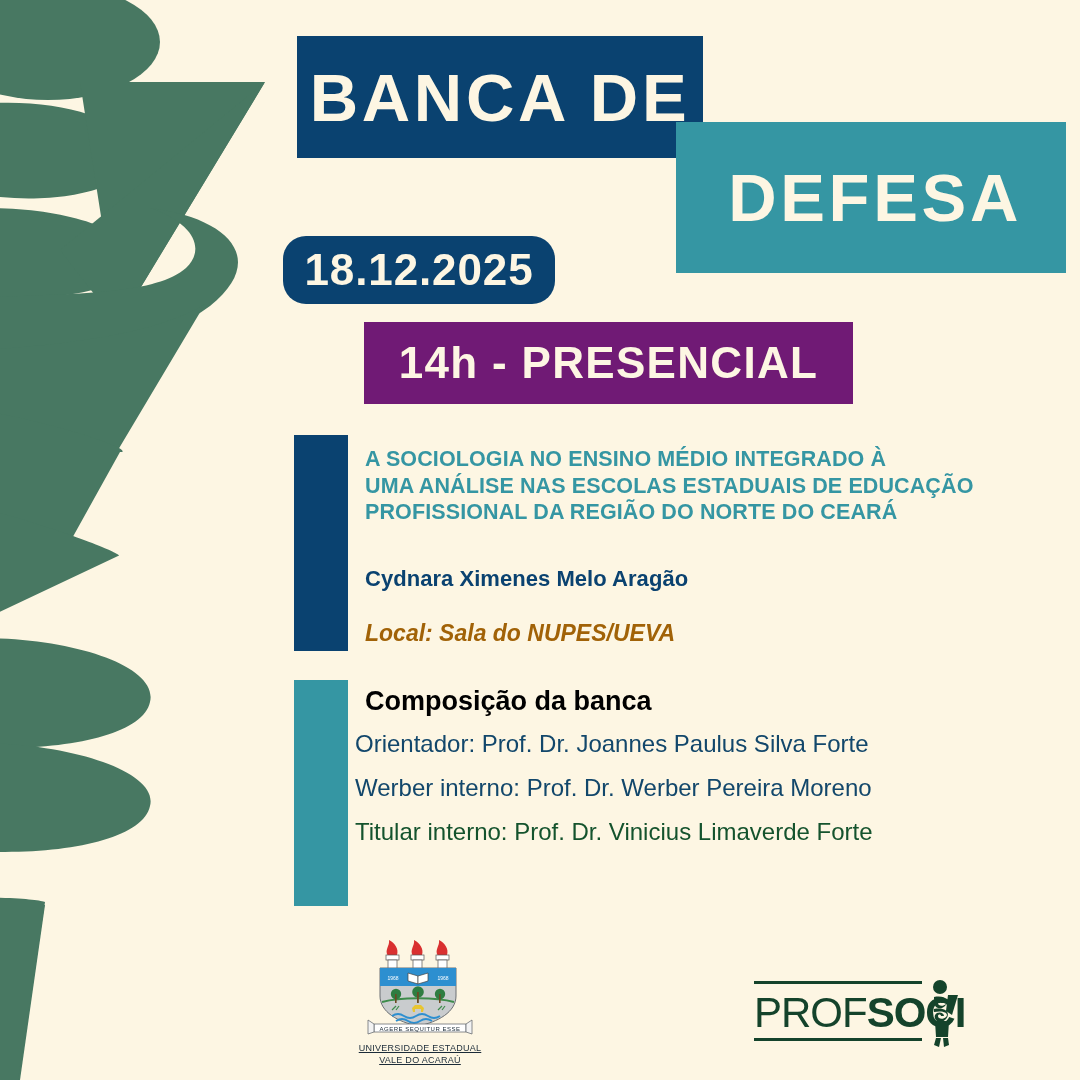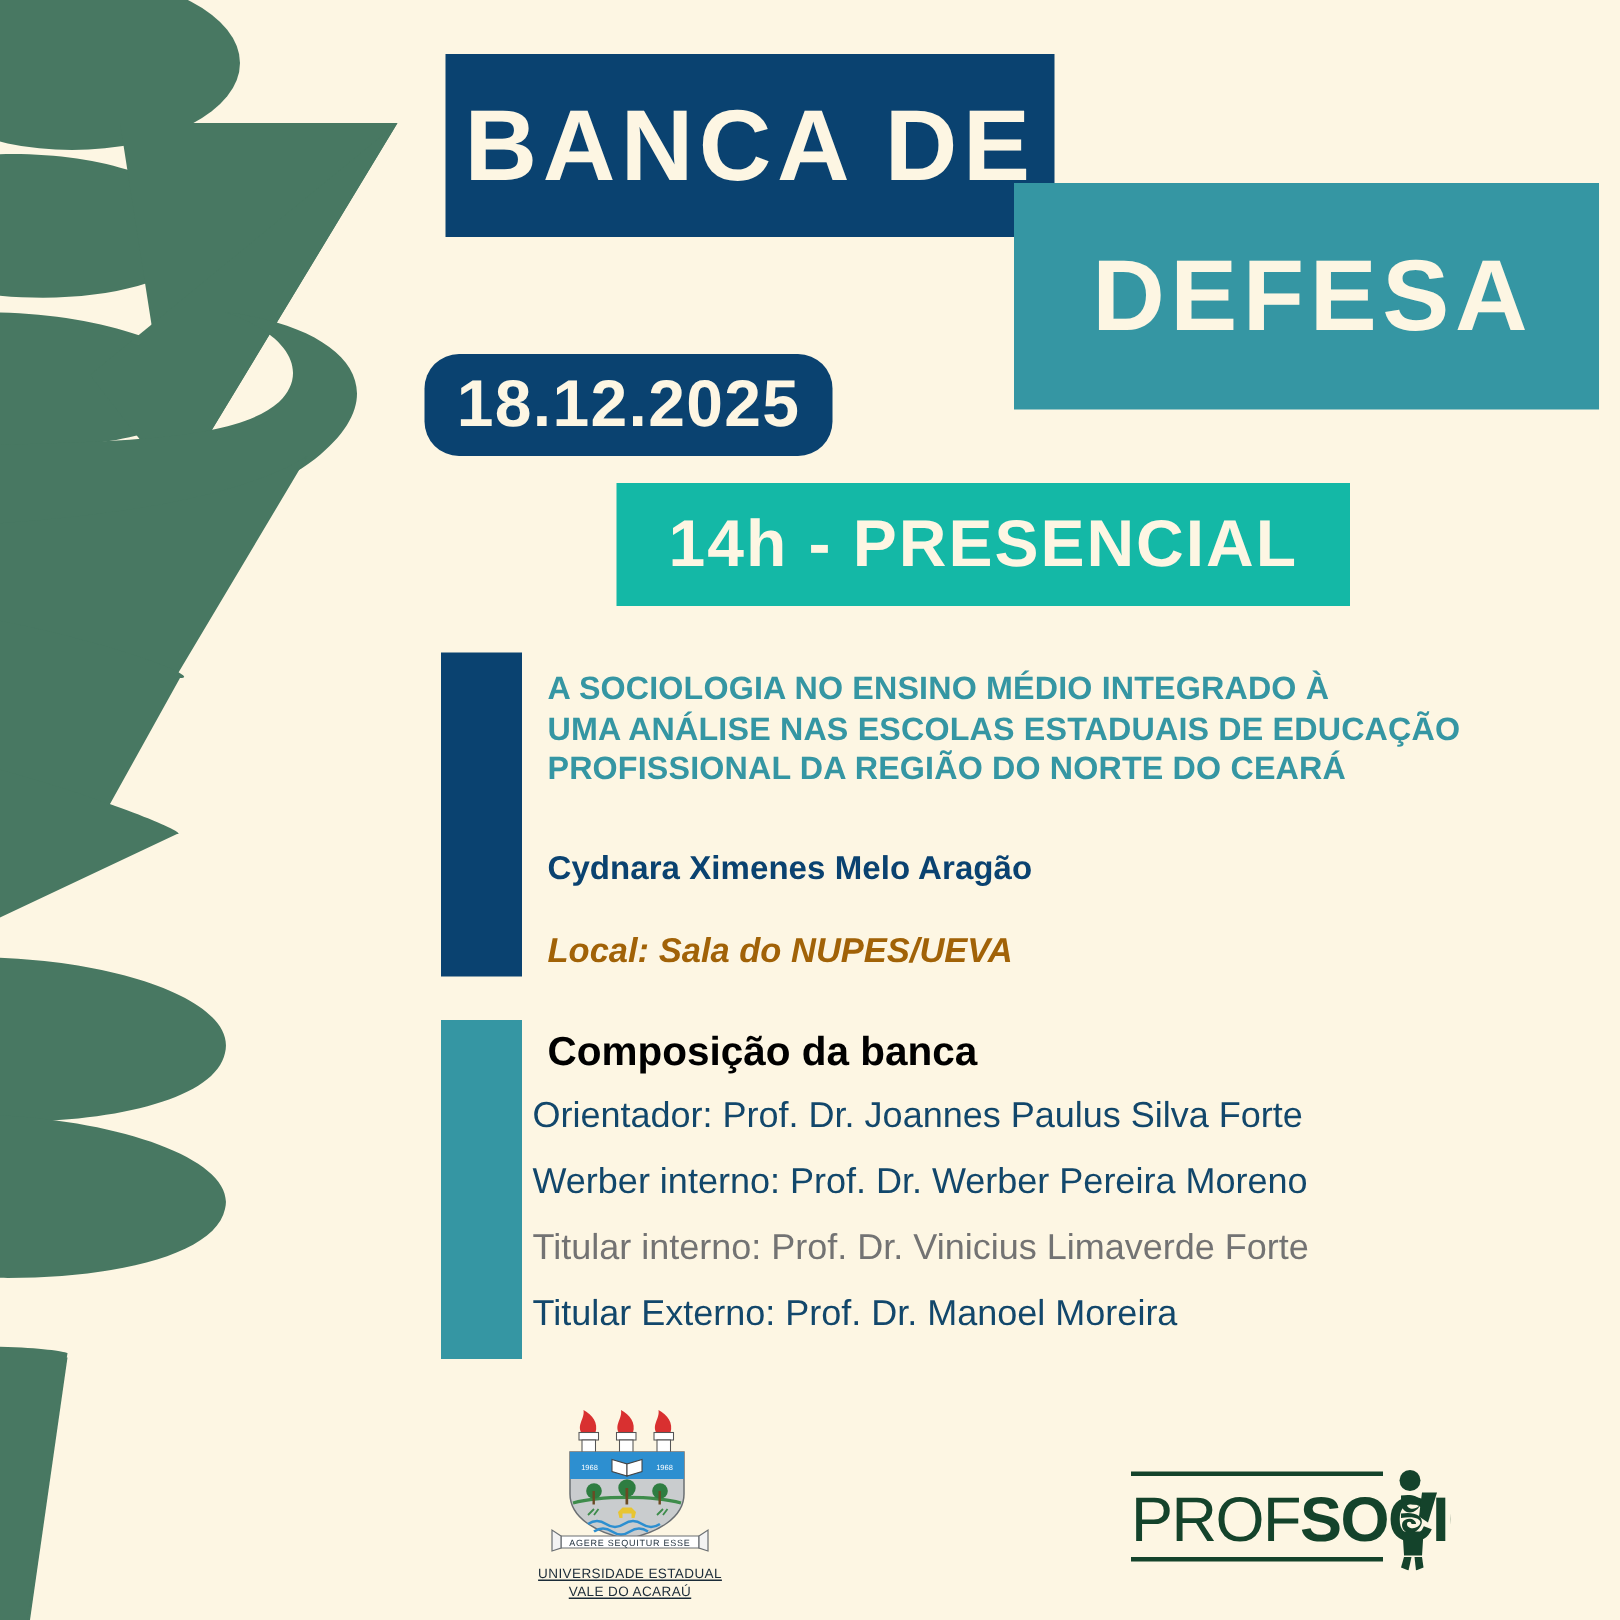--- a/index.html
+++ b/index.html
@@ -229,21 +229,21 @@
   </div>
 
   <div class="block teal" id="defesa-block" style="background: rgb(53, 150, 163);">
     <span class="stencil" id="defesa-text" style="color: rgb(253, 246, 227);">DEFESA</span>
   </div>
 
   <div class="block navy" id="data-block" style="background: rgb(10, 66, 112);">
     <span class="stencil" id="data-text" style="color: rgb(253, 246, 227);">18.12.2025</span>
   </div>
 
-  <div class="block teal" id="hora-block" style="background: #14b8a6; margin-left: 47px;">
+  <div class="block teal" id="hora-block" style="background: #701a75;">
     <span class="stencil" id="hora-text" style="color: rgb(253, 246, 227);">14h - PRESENCIAL</span>
   </div>
 
   <div class="accent-bar" id="bar-titulo" style="background: rgb(10, 66, 112);"></div>
   <div class="accent-bar" id="bar-banca" style="background: rgb(53, 150, 163);"></div>
 
   <div class="text-col" id="titulo-group">
     <h1 class="work-title">
       <span style="color: rgb(53, 150, 163);">A SOCIOLOGIA NO ENSINO MÉDIO INTEGRADO À</span>
       <span style="color: rgb(53, 150, 163);">UMA ANÁLISE NAS ESCOLAS ESTADUAIS DE EDUCAÇÃO</span>
@@ -252,22 +252,21 @@
   </div>
 
   <div id="autor" style="color: rgb(10, 66, 112);">Cydnara Ximenes Melo Aragão</div>
   <div id="local" style="color: #a16207; font-style: italic;">Local: Sala do NUPES/UEVA</div>
 
   <div id="banca-heading" style="color: #000000;">Composição da banca</div>
 
   <ul id="banca-list">
     <li style="color: rgb(18, 71, 107);">Orientador: Prof. Dr.  Joannes Paulus Silva Forte</li>
     <li style="color: rgb(18, 71, 107);">Werber interno: Prof. Dr. Werber Pereira Moreno</li>
-    <li style="color: #737373;">Titular interno: Prof. Dr. Vinicius Limaverde Forte</li>
-    <li style="color: rgb(18, 71, 107);">Titular Externo: Prof. Dr. Manoel Moreira</li>
+    <li style="color: #14532d;">Titular interno: Prof. Dr. Vinicius Limaverde Forte</li>
   </ul>
 
   <div id="uva-logo">
     <svg width="108" height="100" viewBox="0 0 108 100">
 
       <g>
 
         <path d="M22,20 C18,14 24,10 23,4 C29,7 33,13 31,19 C30,22 27,23 22,20 Z" fill="#D93030"></path>
         <rect x="20" y="19" width="13" height="5" fill="#FFFFFF" stroke="#555" stroke-width="0.7"></rect>
         <rect x="22" y="24" width="9" height="9" fill="#FFFFFF" stroke="#555" stroke-width="0.7"></rect>

